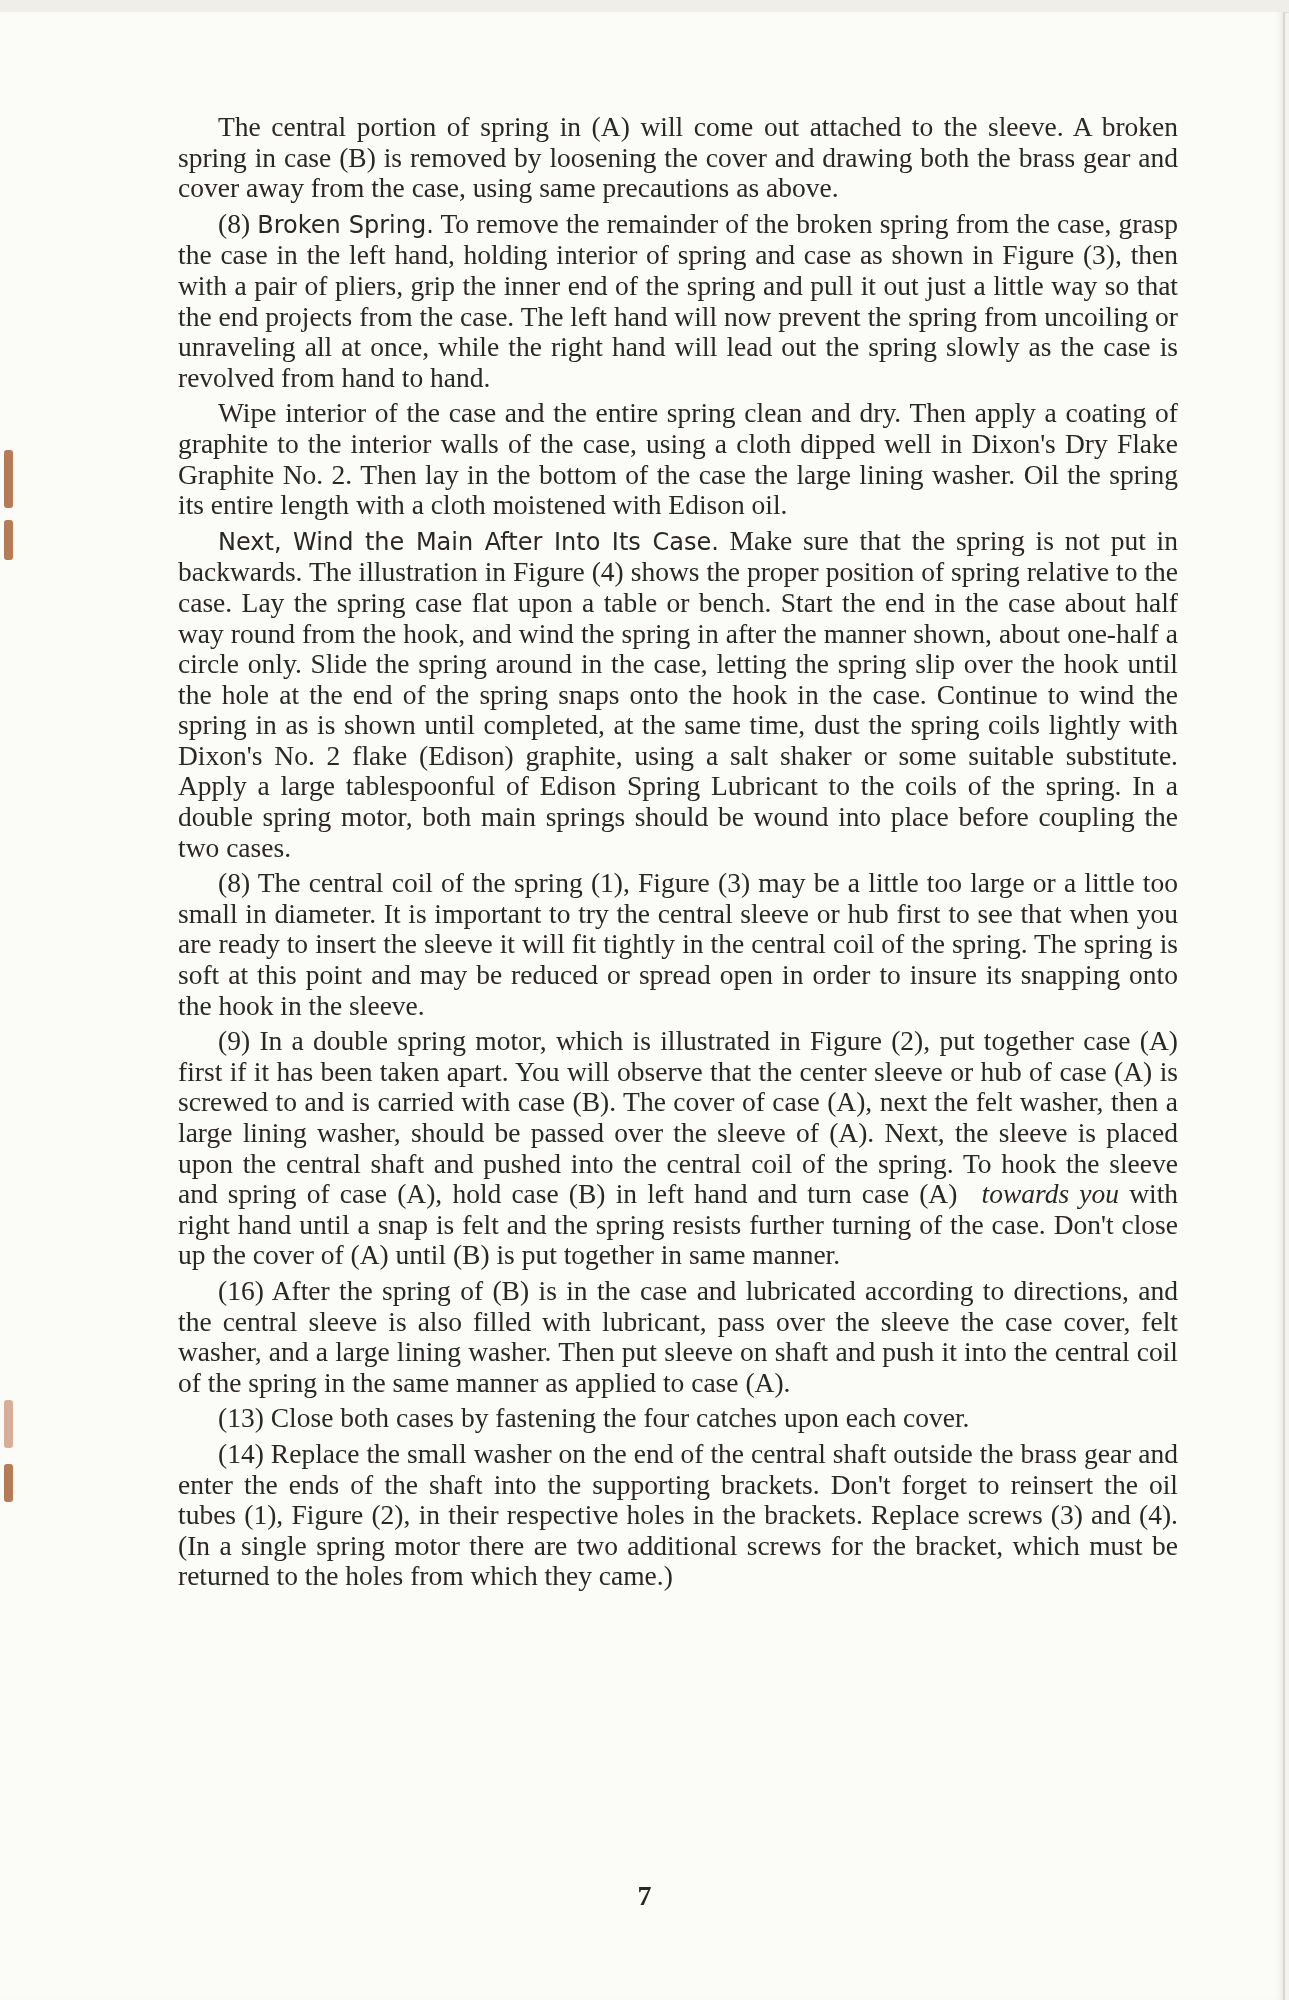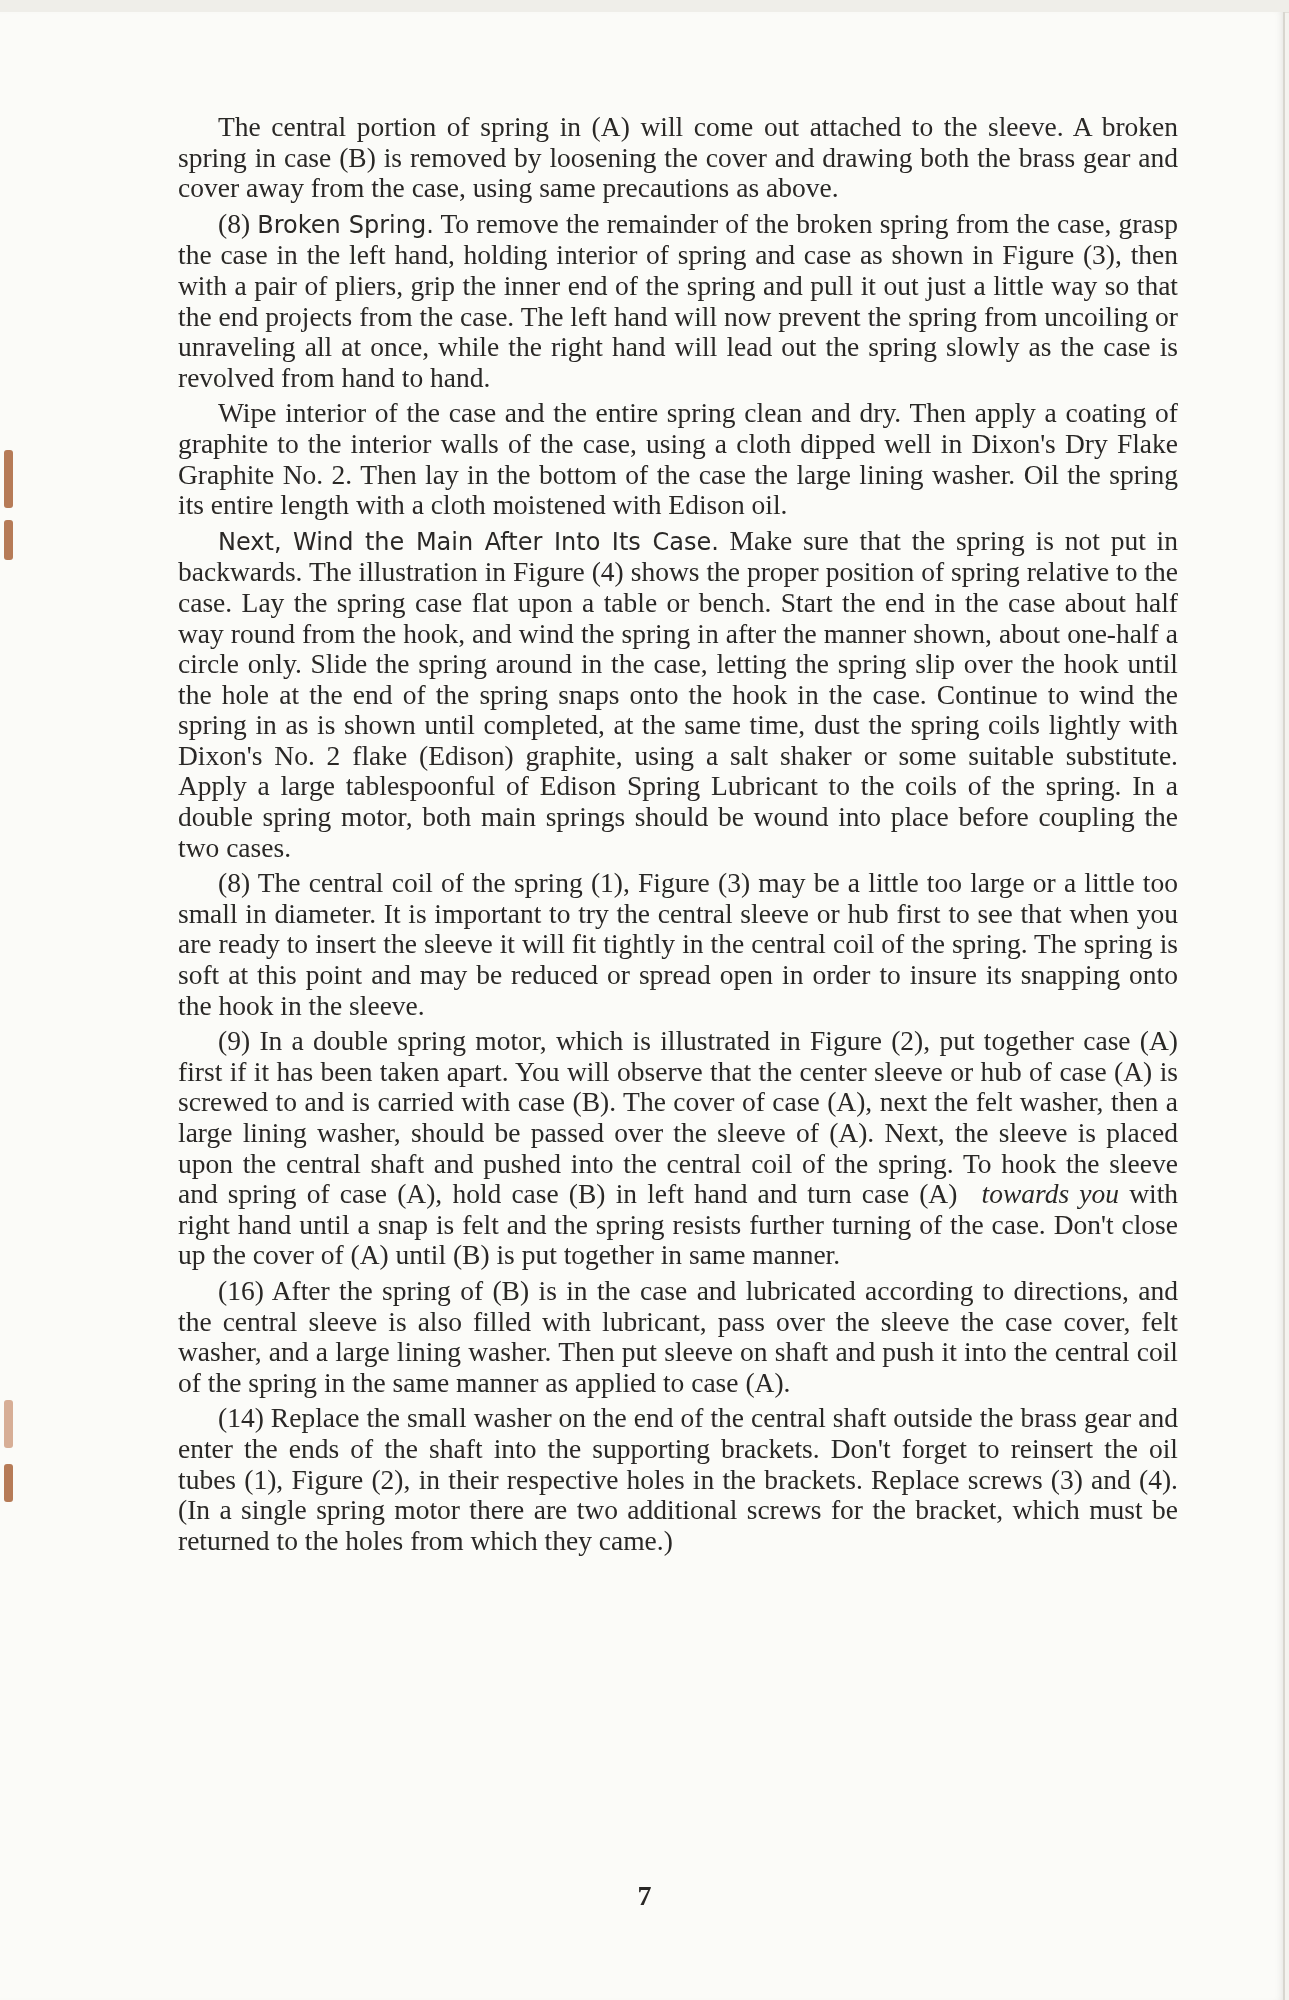--- a/index.html
+++ b/index.html
@@ -129,20 +129,24 @@
     <span>In a double spring motor, which is illustrated in Figure (2), put together case (A) first if it has been taken apart. You will observe that the center sleeve or hub of case (A) is screwed to and is carried with case (B). The cover of case (A), next the felt washer, then a large lining washer, should be passed over the sleeve of (A). Next, the sleeve is placed upon the central shaft and pushed into the central coil of the spring. To hook the sleeve and spring of case (A), hold case (B) in left hand and turn case (A)</span>
     <span class="ital">towards you</span>
     <span>with right hand until a snap is felt and the spring resists further turning of the case. Don't close up the cover of (A) until (B) is put together in same manner.</span>
   </p>
 
   <p class="indent">
     <span>(16)</span>
     <span>After the spring of (B) is in the case and lubricated according to direc­tions, and the central sleeve is also filled with lubricant, pass over the sleeve the case cover, felt washer, and a large lining washer. Then put sleeve on shaft and push it into the central coil of the spring in the same manner as applied to case (A).</span>
   </p>
 
+  <p class="indent">
+    <span>(13)</span>
+    <span>Close both cases by fastening the four catches upon each cover.</span>
+  </p>
 
   <p class="indent">
     <span>(14)</span>
     <span>Replace the small washer on the end of the central shaft outside the brass gear and enter the ends of the shaft into the supporting brackets. Don't forget to reinsert the oil tubes (1), Figure (2), in their respective holes in the brackets. Replace screws (3) and (4). (In a single spring motor there are two additional screws for the bracket, which must be returned to the holes from which they came.)</span>
   </p>
 
 </div>
 
 <div class="page-number">7</div>
 

